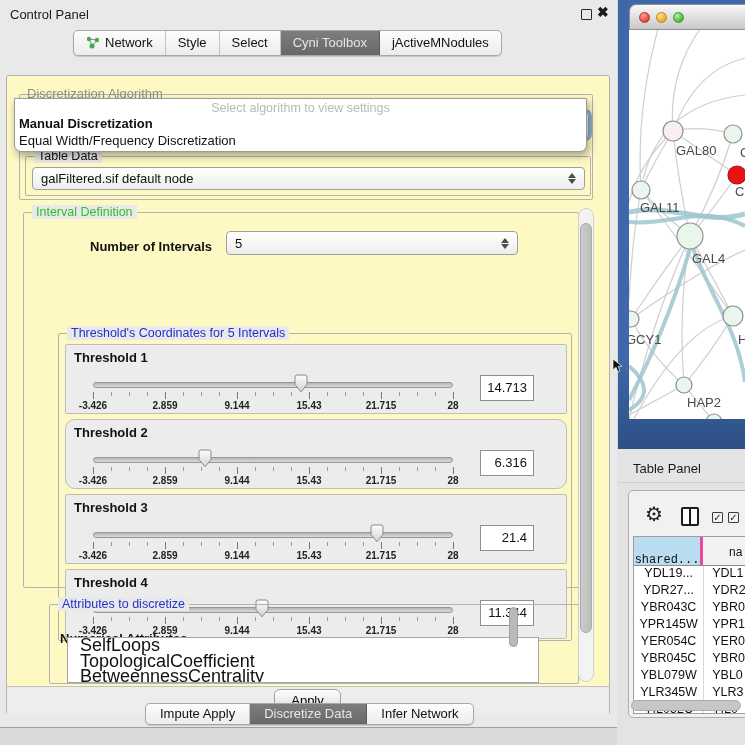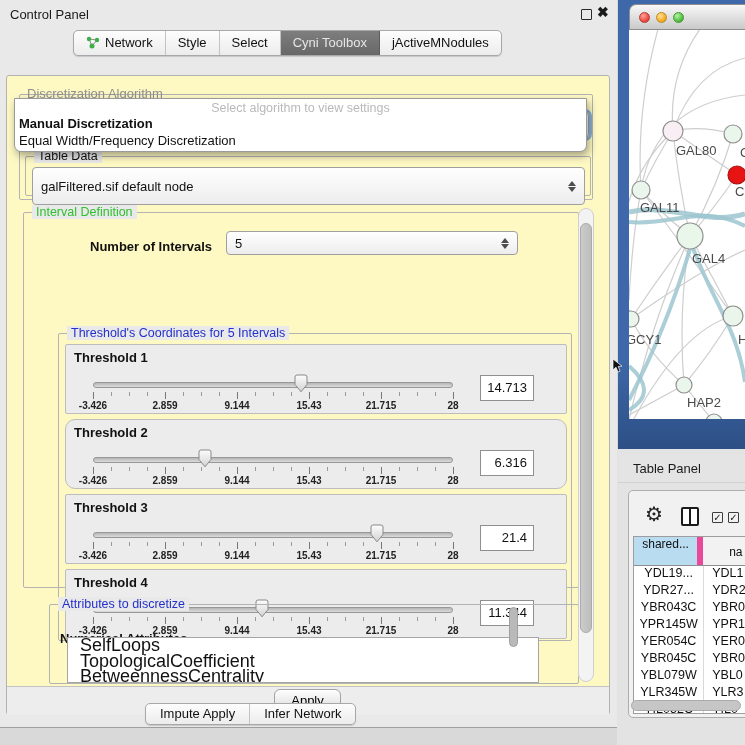--- a/index.html
+++ b/index.html
@@ -112,22 +112,22 @@
              border:1px solid #adadad;border-radius:5px 0 0 5px;}
   .gear-icon{position:absolute;left:16px;top:13px;font-size:20px;color:#222;line-height:20px;cursor:pointer;}
   .cols-icon{position:absolute;left:52px;top:16px;width:18px;height:19px;border:2px solid #1b1b1b;
              border-radius:2px;background:#fff;cursor:pointer;}
   .cols-icon::after{content:"";position:absolute;left:6px;top:0;width:2px;height:15px;background:#1b1b1b;}
   .cbx{position:absolute;top:21px;width:11px;height:11px;border:1.5px solid #3c3c3c;border-radius:1px;
        font-size:10px;line-height:9px;text-align:center;color:#222;cursor:pointer;}
   .tbl{position:absolute;left:4px;top:45px;width:126px;height:178px;background:#fff;
        border:1px solid #9d9d9d;border-right:none;overflow:hidden;}
   .tbl-header{display:flex;height:29px;border-bottom:1px solid #8f8f8f;}
-  .hdr-c1{width:78px;background:#b9dcf0;border-right:6px solid #ec4899;text-align:center;
-          font-size:12px;padding-top:0;cursor:pointer;}
+  .hdr-c1{width:78px;background:#b9dcf0;border-right:3px solid #ec4899;text-align:center;
+          font-size:12px;padding-top:16px;cursor:pointer;font-family:Liberation Mono, monospace;}
   .hdr-c2{width:60px;background:#f2f2f2;text-align:left;padding:8px 0 0 26px;font-size:12px;cursor:pointer;}
   .tbl-row{display:flex;height:17px;font-size:12.5px;}
   .cell-1{width:78px;text-align:center;border-right:1px solid #d9d9d9;}
   .cell-2{width:60px;padding-left:8px;}
   .h-scroll{position:absolute;left:2px;top:209px;width:110px;height:11px;background:#c6c6c6;
             border:1px solid #aaa;border-radius:6px;}
 
   .net-icon{display:inline-block;width:14px;height:13px;}
   .cursor-icon{left:612px;top:359px;width:12px;height:14px;z-index:9;}
 </style>
@@ -181,21 +181,21 @@
       </div>
 
       <div class="abs popup">
         <div class="popup-hint">Select algorithm to view settings</div>
         <div class="popup-item1">Manual Discretization</div>
         <div class="popup-item2">Equal Width/Frequency Discretization</div>
       </div>
 
       <div class="group" style="left:18px;top:80px;width:566px;height:40px;">
         <span class="group-title">Table Data</span>
-        <div class="combo" style="left:6px;top:10px;width:553px;height:38px;">
+        <div class="combo" style="left:6px;top:10px;width:553px;height:23px;">
           <span>galFiltered.sif default node</span>
           <span class="spin">
               <span class="arr-up"></span>
               <span class="arr-dn"></span>
             </span>
         </div>
       </div>
 
       <div class="group" style="left:16px;top:136px;width:556px;height:376px;">
         <span class="group-title t-green">Interval Definition</span>
@@ -320,20 +320,23 @@
 
       <div class="v-scrollbar">
         <div class="v-thumb"></div>
       </div>
     </div>
 
     <div class="abs seg bottom-tabs">
       <div class="tab">
           <span>Impute Apply</span>
         </div>
+      <div class="tab sel">
+          <span>Discretize Data</span>
+        </div>
       <div class="tab">
           <span>Infer Network</span>
         </div>
     </div>
   </div>
 
   <div class="abs right-base"></div>
   <div class="abs blue-frame"></div>
   <div class="abs mac-titlebar">
     <span class="light red"></span>

